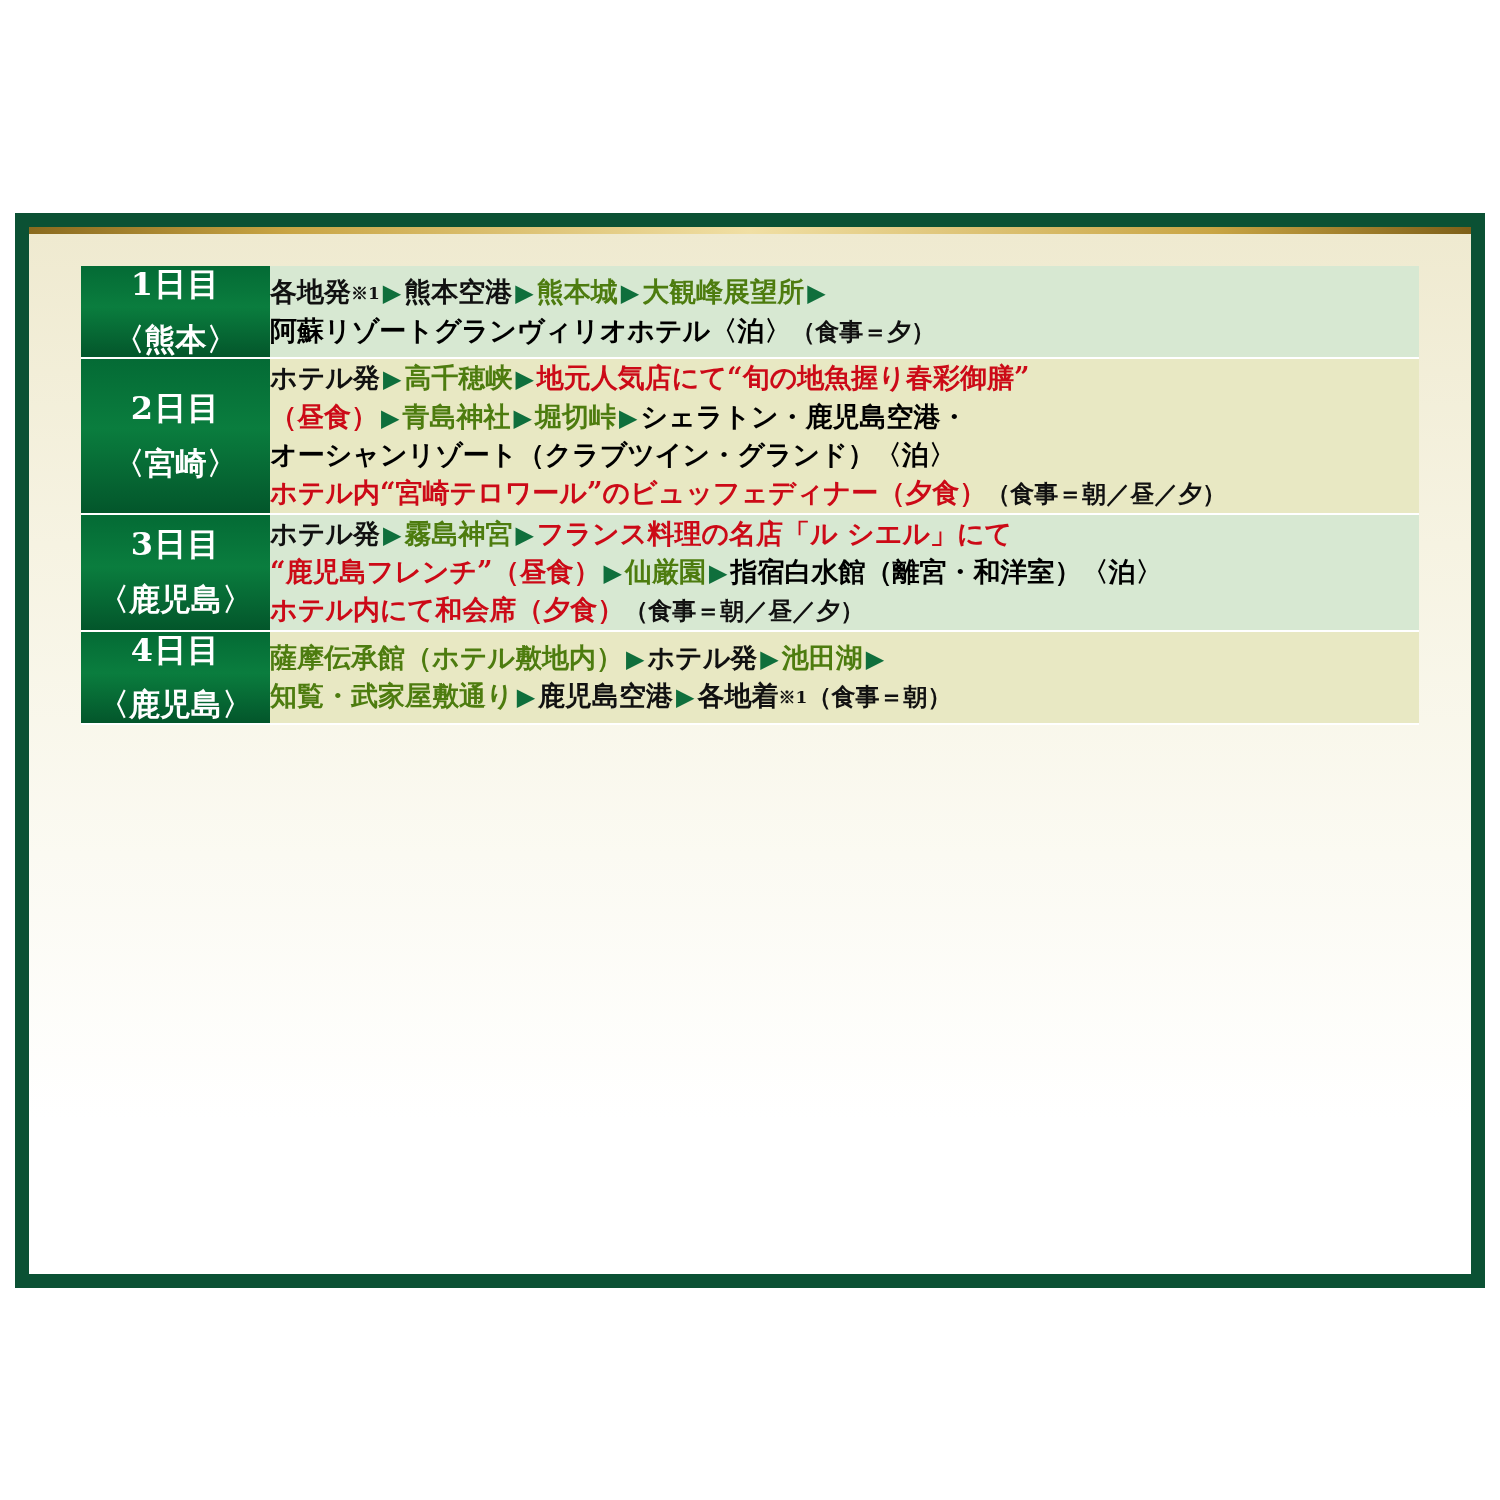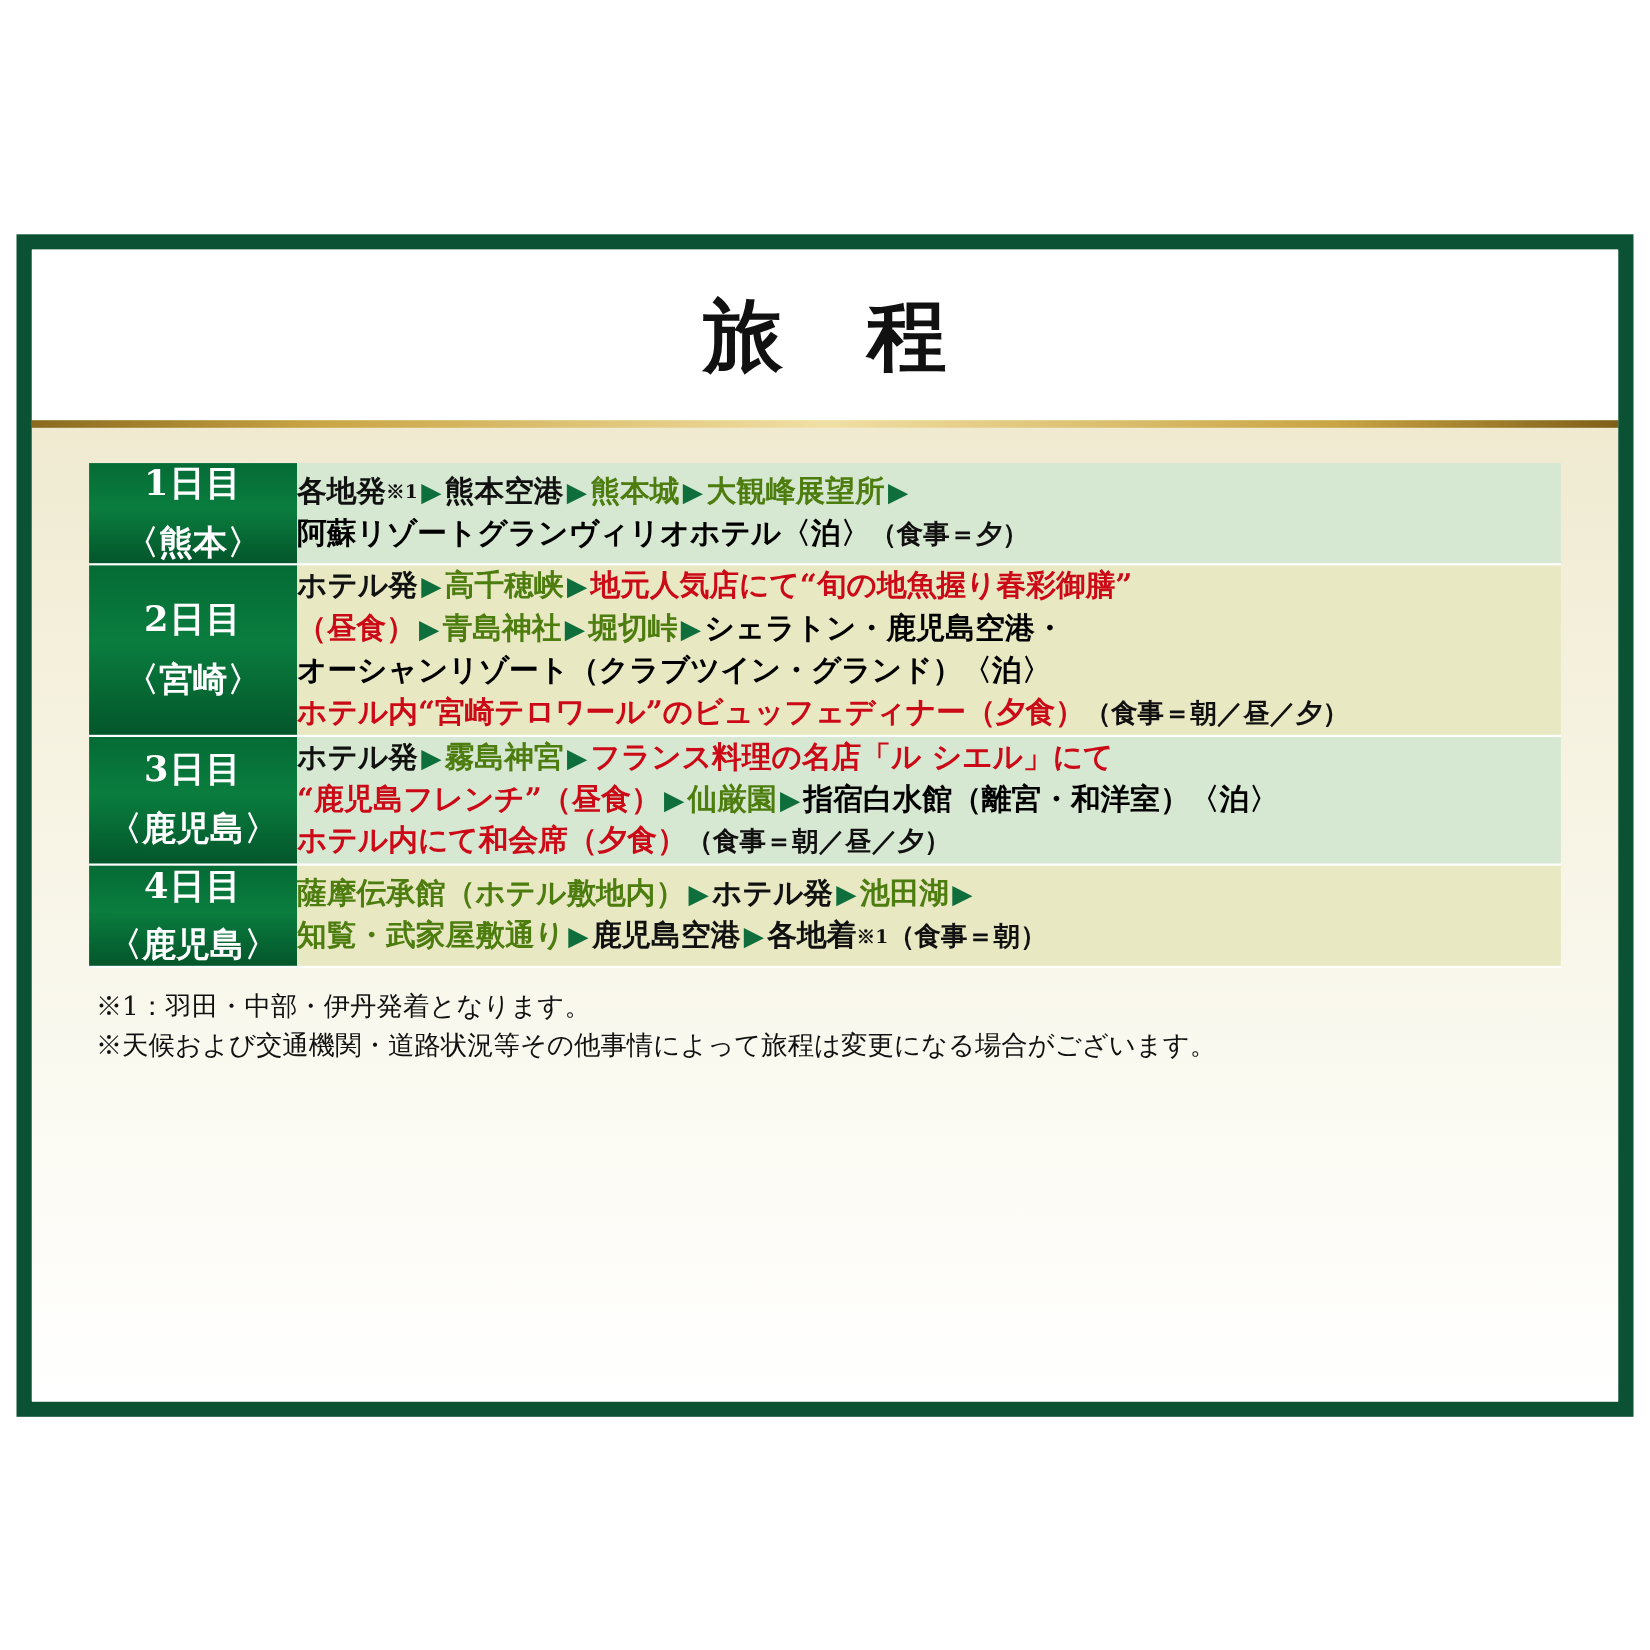--- a/index.html
+++ b/index.html
@@ -112,23 +112,20 @@
     padding-left: 6px;
   }
 </style>
 </head>
 <body>
 
 <div id="page">
   <div class="doc-frame">
     <div class="doc-inner">
 
-      <div class="title-band">
-        <div class="doc-title">旅 程</div>
-      </div>
       <div class="gold-rule"></div>
 
       <div class="body-band">
         <table class="itin">
           <tbody id="itin-body">
               <tr class="row-green">
                 <td class="daycell">
                   <span class="d1">1日目</span>
                   <span class="d2">〈熊本〉</span>
                 </td>
@@ -166,21 +163,17 @@
                   <span class="d2">〈鹿児島〉</span>
                 </td>
                 <td class="detail">
                   <div><span class="g">薩摩伝承館（ホテル敷地内）</span><span class="arrow">▶</span><span class="k">ホテル発</span><span class="arrow">▶</span><span class="g">池田湖</span><span class="arrow">▶</span></div>
                   <div><span class="g">知覧・武家屋敷通り</span><span class="arrow">▶</span><span class="k">鹿児島空港</span><span class="arrow">▶</span><span class="k">各地着</span><span class="k sup">※1</span><span class="k small">（食事＝朝）</span></div>
                 </td>
               </tr>
             </tbody>
         </table>
 
-        <div class="notes">
-          <div>※1：羽田・中部・伊丹発着となります。</div>
-          <div>※天候および交通機関・道路状況等その他事情によって旅程は変更になる場合がございます。</div>
-        </div>
       </div>
 
     </div>
   </div>
 </div>
 
 </body></html>

